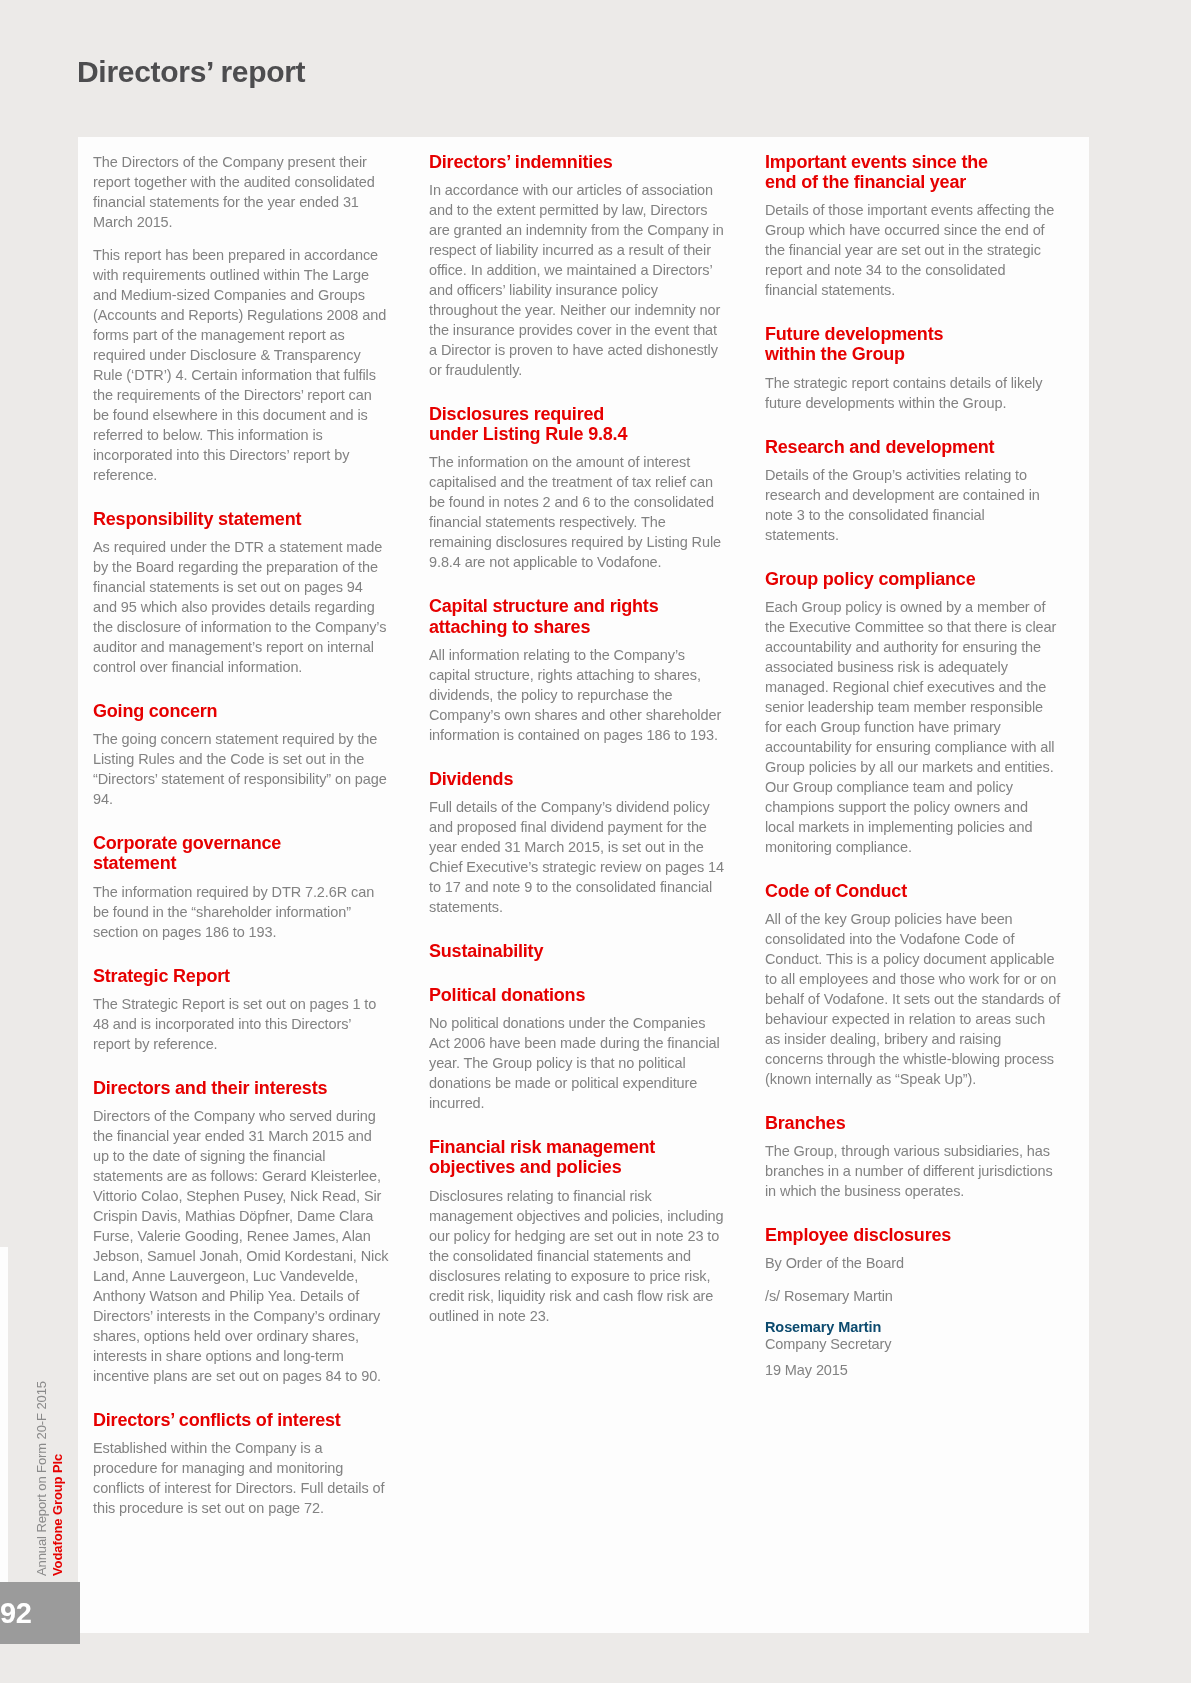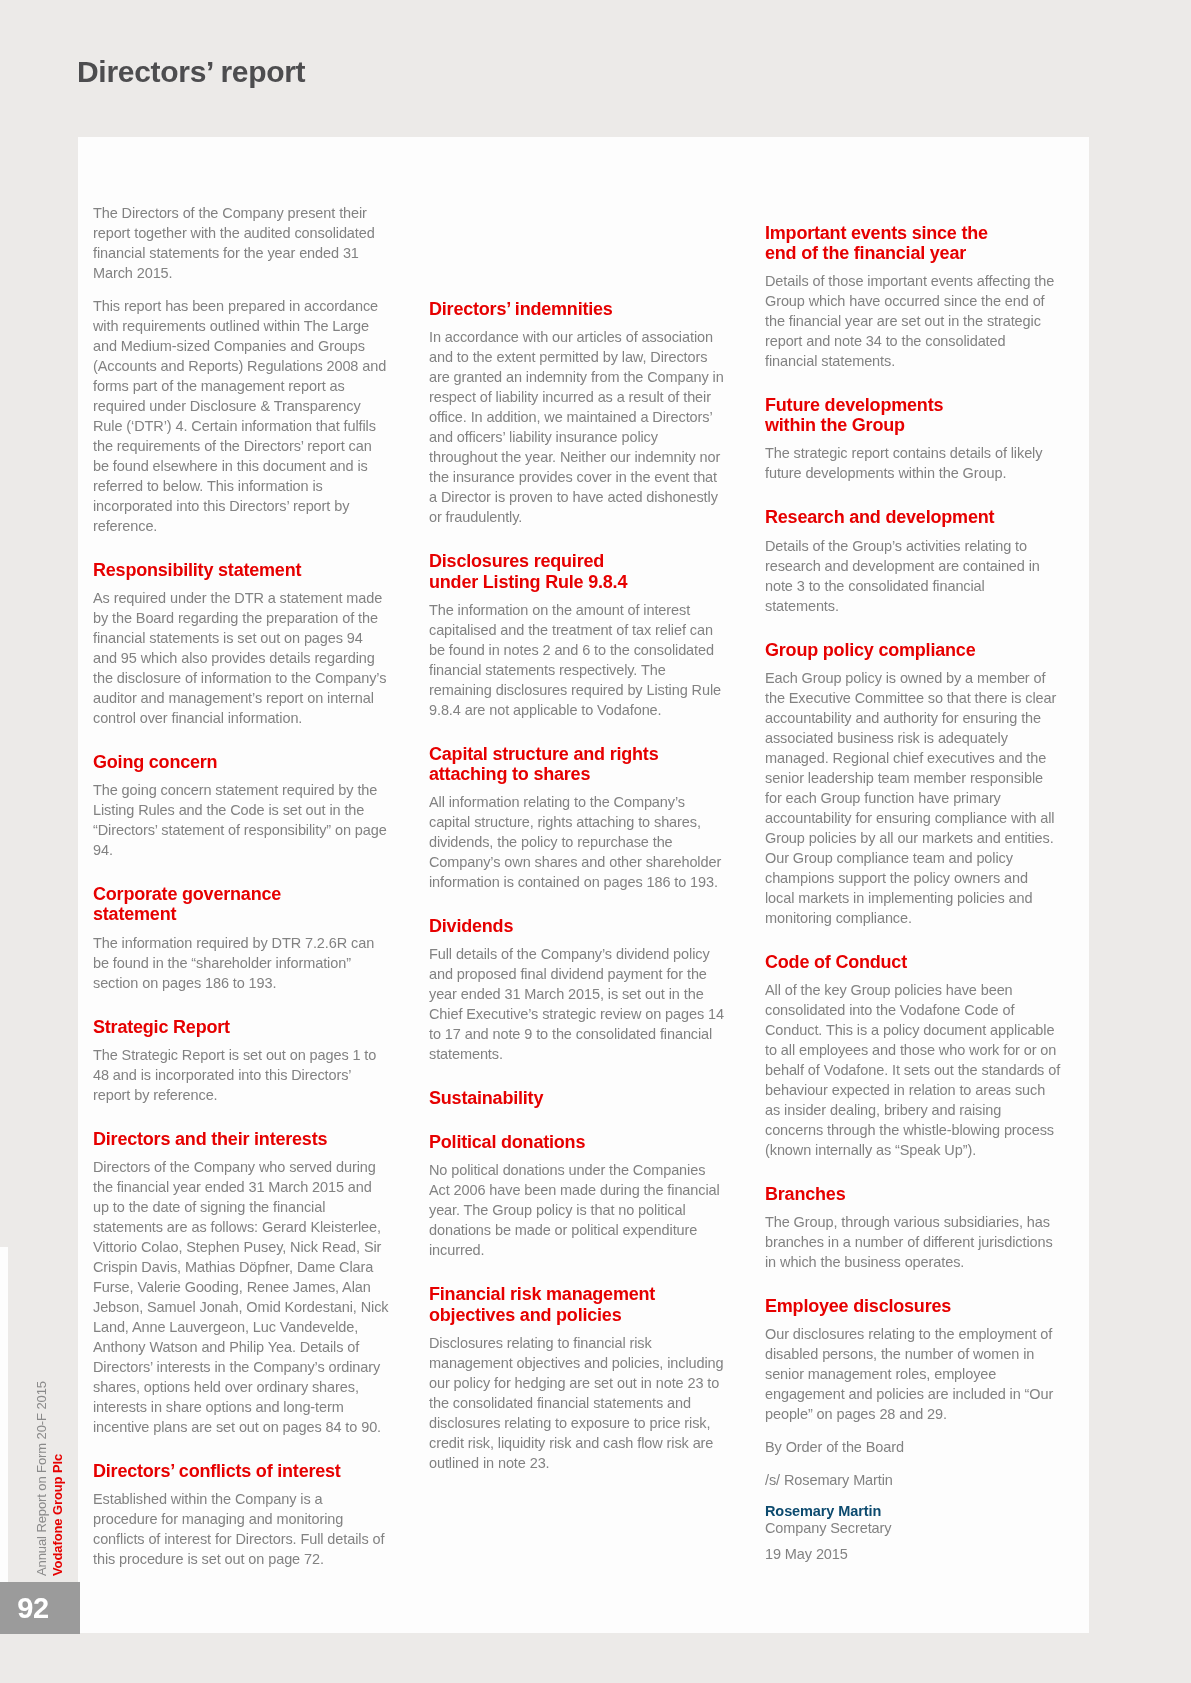--- a/index.html
+++ b/index.html
@@ -16,21 +16,21 @@
     position: absolute; left: 77px; top: 55px;
     font-size: 30px; font-weight: bold; color: #4d4d4f;
     letter-spacing: -0.3px; margin: 0;
   }
   .content-panel {
     position: absolute; left: 78px; top: 137px;
     width: 1011px; height: 1496px;
     background: #fdfdfd;
     box-sizing: border-box;
     padding: 15px 0 0 15px;
-    display: flex; gap: 40px; align-items: center;
+    display: flex; gap: 40px;
   }
   .col { width: 296px; flex: 0 0 296px; }
   .col > :first-child { margin-top: 0; }
   .blk-heading {
     color: #e60000; font-size: 18px; font-weight: bold;
     line-height: 1.12; letter-spacing: -0.2px;
     margin: 24px 0 8px 0;
     white-space: pre-line;
   }
   .blk-para {
@@ -50,23 +50,23 @@
   }
   .sidebar-vert {
     position: absolute; top: 1576px;
     transform: rotate(-90deg); transform-origin: 0 0;
     font-size: 13px; white-space: nowrap; letter-spacing: -0.1px;
   }
   .sidebar-brand { left: 50px; color: #e60000; font-weight: bold; }
   .sidebar-report { left: 34px; color: #8a8a8a; }
   .page-number-box {
     position: absolute; left: 0; top: 1582px;
-    width: 80px; height: 52px;
+    width: 80px; height: 62px;
     background: #9b9b9b;
-    display: flex; align-items: center; justify-content: center;
+    display: flex; align-items: center; justify-content: flex-start;
     padding-right: 14px; box-sizing: border-box;
   }
   .page-number-box span {
     color: #ffffff; font-size: 29px; font-weight: bold; letter-spacing: -0.5px;
   }
   .left-edge-strip {
     position: absolute; left: 0; top: 1247px; width: 8px; height: 335px;
     background: #fdfdfd;
   }
 </style>
@@ -120,21 +120,20 @@
       <p class="blk-para">The strategic report contains details of likely future developments within the Group.</p>
       <h2 class="blk-heading">Research and development</h2>
       <p class="blk-para">Details of the Group’s activities relating to research and development are contained in note 3 to the consolidated financial statements.</p>
       <h2 class="blk-heading">Group policy compliance</h2>
       <p class="blk-para">Each Group policy is owned by a member of the Executive Committee so that there is clear accountability and authority for ensuring the associated business risk is adequately managed. Regional chief executives and the senior leadership team member responsible for each Group function have primary accountability for ensuring compliance with all Group policies by all our markets and entities. Our Group compliance team and policy champions support the policy owners and local markets in implementing policies and monitoring compliance.</p>
       <h2 class="blk-heading">Code of Conduct</h2>
       <p class="blk-para">All of the key Group policies have been consolidated into the Vodafone Code of Conduct. This is a policy document applicable to all employees and those who work for or on behalf of Vodafone. It sets out the standards of behaviour expected in relation to areas such as insider dealing, bribery and raising concerns through the whistle-blowing process (known internally as “Speak Up”).</p>
       <h2 class="blk-heading">Branches</h2>
       <p class="blk-para">The Group, through various subsidiaries, has branches in a number of different jurisdictions in which the business operates.</p>
       <h2 class="blk-heading">Employee disclosures</h2>
-      <p class="blk-para">Our disclosures relating to the employment of disabled persons, the number of women in senior management roles, employee engagement and policies are included in “Our people” on pages 28 and 29.</p>
       <p class="blk-para">By Order of the Board</p>
       <p class="blk-para">/s/ Rosemary Martin</p>
       <p class="blk-sig-name">Rosemary Martin</p>
       <p class="blk-sig-role">Company Secretary</p>
       <p class="blk-sig-date">19 May 2015</p>
     </div>
   </div>
 
 <div class="left-edge-strip"></div>
 

